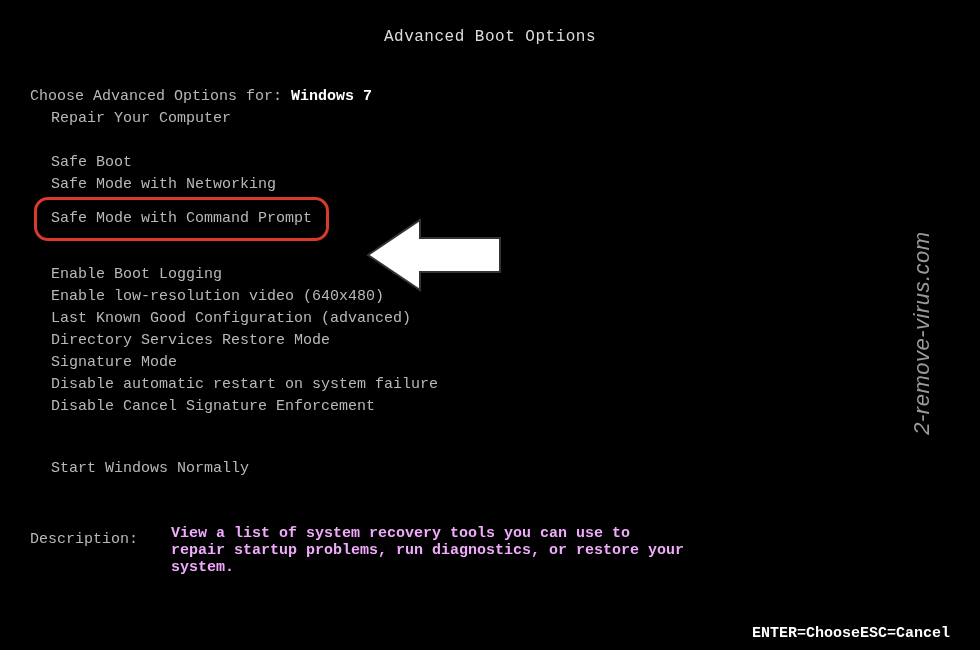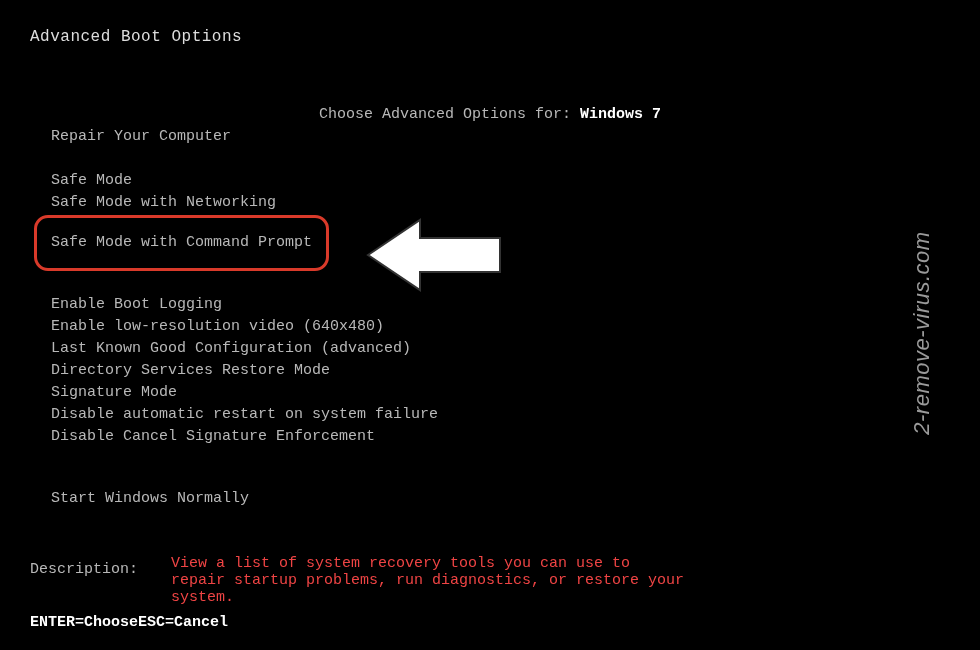--- a/index.html
+++ b/index.html
@@ -17,28 +17,28 @@
       overflow: hidden;
       position: relative;
     }
     .screen {
       width: 100%;
       height: 100%;
       padding: 28px 30px 0 30px;
       position: relative;
     }
     .title {
+      text-align: center;
       color: #ddd;
       font-size: 16px;
-      margin-bottom: 60px;
+      margin-bottom: 42px;
       letter-spacing: 0.5px;
     }
     .header-line {
       margin-bottom: 4px;
-      text-align: center;
     }
     .os-name {
       font-weight: bold;
       color: #fff;
     }
     .hint {
       margin-bottom: 36px;
     }
     .menu {
       padding-left: 18px;
@@ -48,52 +48,52 @@
       margin-bottom: 2px;
       display: inline-block;
       padding: 1px 3px;
     }
     .menu-row {
       display: block;
     }
     .highlighted {
       border: 3px solid #d93a2a;
       border-radius: 14px;
-      padding: 16px 14px;
+      padding: 10px 14px;
       margin-left: -14px;
     }
     .group-gap {
       height: 22px;
     }
     .group-gap-large {
       height: 40px;
     }
     .description-block {
       margin-top: 44px;
     }
     .desc-label {
       display: inline-block;
       width: 132px;
       vertical-align: top;
       margin-top: 6px;
     }
     .desc-text {
       display: inline-block;
       width: 520px;
-      color: #ef4444;
-      font-weight: normal;
+      color: #f0abfc;
+      font-weight: bold;
       vertical-align: top;
     }
     .footer {
       position: absolute;
-      bottom: 19px;
+      bottom: 8px;
       left: 30px;
       right: 30px;
       display: flex;
-      justify-content: flex-start;
+      justify-content: flex-end;
       color: #fff;
       font-weight: bold;
       font-size: 15px;
     }
     .arrow-annotation {
       position: absolute;
       top: 205px;
       left: 360px;
       pointer-events: none;
     }
@@ -120,21 +120,21 @@
 
   <div class="header-line">
     <span>Choose Advanced Options for: </span><span class="os-name">Windows 7</span>
   </div>
 
   <div class="menu">
     <span class="menu-row"><span class="menu-item">Repair Your Computer</span></span>
 
     <div class="group-gap"></div>
 
-    <span class="menu-row"><span class="menu-item">Safe Mode</span></span>
+    <span class="menu-row"><span class="menu-item">Safe Boot</span></span>
     <span class="menu-row"><span class="menu-item">Safe Mode with Networking</span></span>
     <span class="menu-row"><span class="menu-item highlighted">Safe Mode with Command Prompt</span></span>
 
     <div class="group-gap"></div>
 
     <span class="menu-row"><span class="menu-item">Enable Boot Logging</span></span>
     <span class="menu-row"><span class="menu-item">Enable low-resolution video (640x480)</span></span>
     <span class="menu-row"><span class="menu-item">Last Known Good Configuration (advanced)</span></span>
     <span class="menu-row"><span class="menu-item">Directory Services Restore Mode</span></span>
     <span class="menu-row"><span class="menu-item">Signature Mode</span></span>

